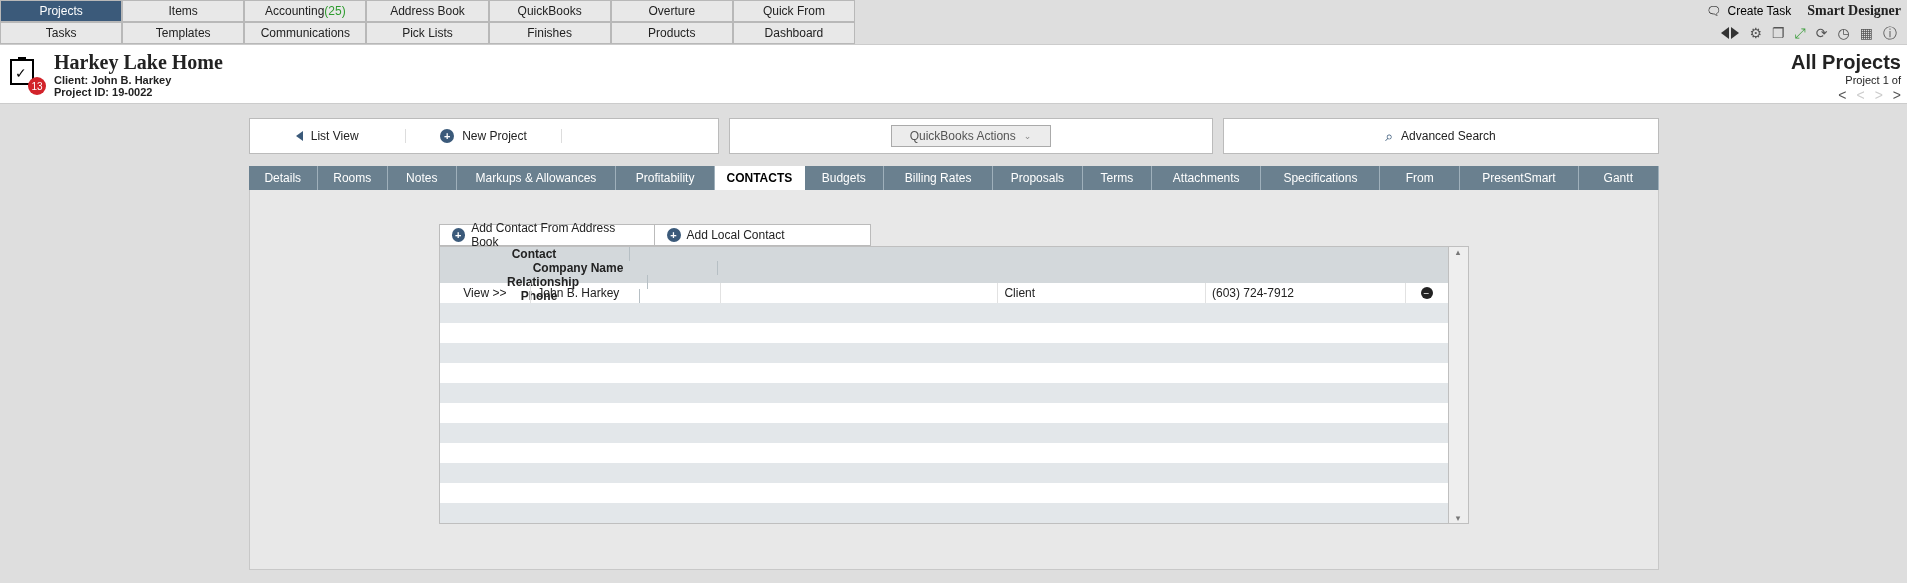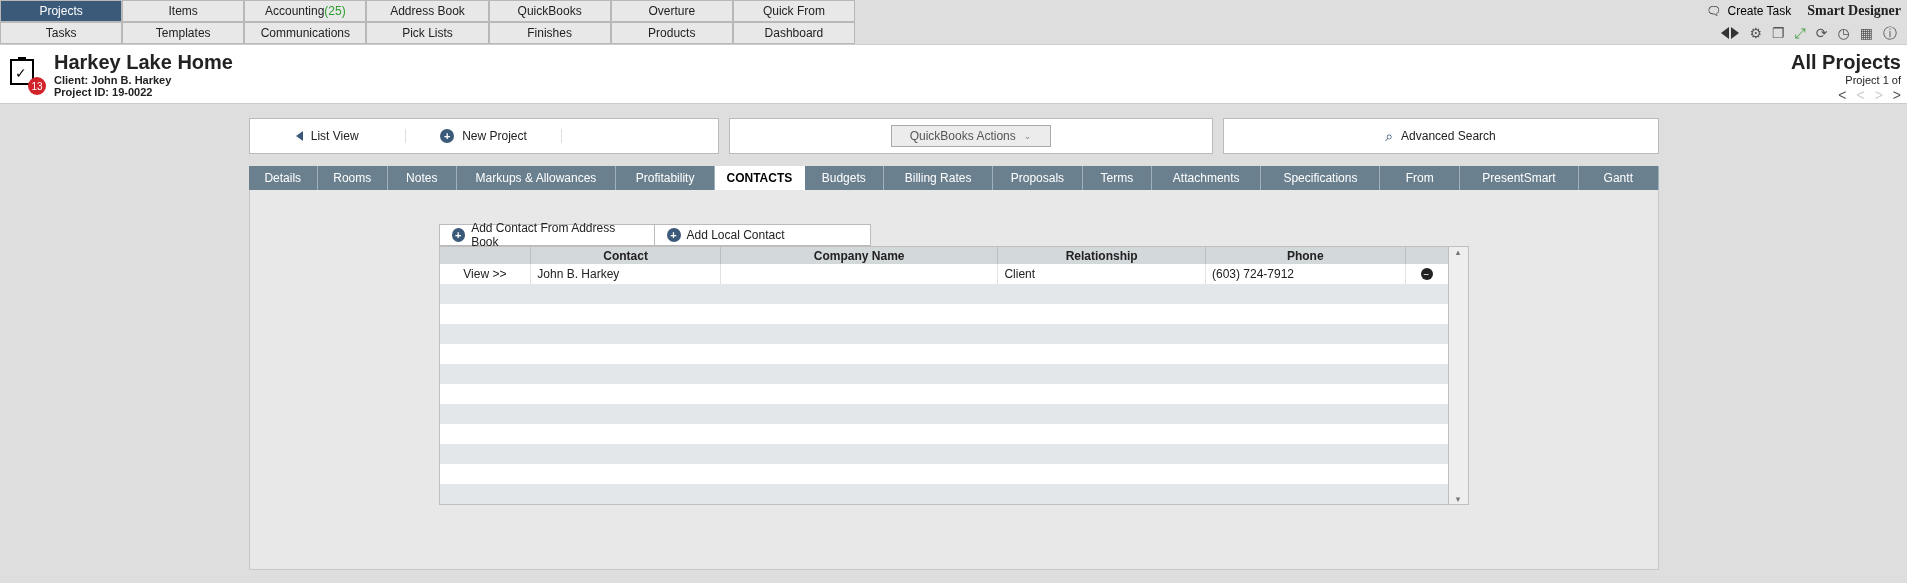--- a/index.html
+++ b/index.html
@@ -85,21 +85,21 @@
   }
   .clipboard::before {
     content:""; position:absolute; top:-4px; left:6px; width:8px; height:4px; background:#000;
   }
   .clipboard .check { position:absolute; top:4px; left:3px; font-size:14px; color:#000; }
   .red-badge {
     position: absolute; bottom: -6px; right: -6px;
     background: #d2232a; color: #fff; border-radius: 50%;
     width: 18px; height: 18px; font-size: 10px; display:flex; align-items:center; justify-content:center;
   }
-  .project-info h1 { font-family: Liberation Sans, sans-serif; font-size: 20px; font-weight: bold; }
+  .project-info h1 { font-family: Liberation Serif, serif; font-size: 20px; font-weight: bold; }
   .project-info .sub { font-size: 11px; font-weight: bold; color: #222; }
   .project-right { position: absolute; right: 6px; top: 6px; text-align: right; }
   .project-right .allproj { font-size: 20px; font-weight: bold; }
   .project-right .counter { font-size: 11px; }
   .project-right .navset { display: flex; gap: 10px; justify-content: flex-end; margin-top: 2px; }
 
   
   .workspace { padding-top: 14px; display:flex; flex-direction:column; align-items:center; }
   .toolbar-row { display: flex; gap: 10px; width: 1410px; margin-bottom: 12px; }
   .toolbar-box {
@@ -138,21 +138,21 @@
 
   .add-btn-row { display:flex; width: 1030px; justify-content:flex-start; margin-bottom:0; }
   .add-btn {
     background:#fff; border:1px solid #bbb; height:22px; padding:0 12px;
     display:flex; align-items:center; gap:6px; font-size:12px; cursor:pointer;
   }
   .add-btn:nth-child(2){ border-left:none; }
 
   .contacts-table-wrap { width:1030px; display:flex; }
   .contacts-table { width:1010px; border:1px solid #bfbfbf; }
-  .ct-head { display:flex; background:#d3d8db; height:17px; }
+  .ct-head { display:flex; background:#d3d8db; height:36px;flex-direction:column; }
   .ct-head div { border-right:1px solid #b6bfc4; display:flex; align-items:center; justify-content:center; font-weight:bold; font-size:12px;}
   .ct-head div:last-child{border-right:none;}
   .col-view{width:92px;}
   .col-contact{width:190px;}
   .col-company{width:278px;}
   .col-rel{width:208px;}
   .col-phone{width:200px;}
   .col-del{width:42px;}
   .ct-row{display:flex;height:20px;background:#fff;}
   .ct-row div{border-right:1px solid #e2e2e2; display:flex; align-items:center; padding:0 6px; font-size:12px;}

